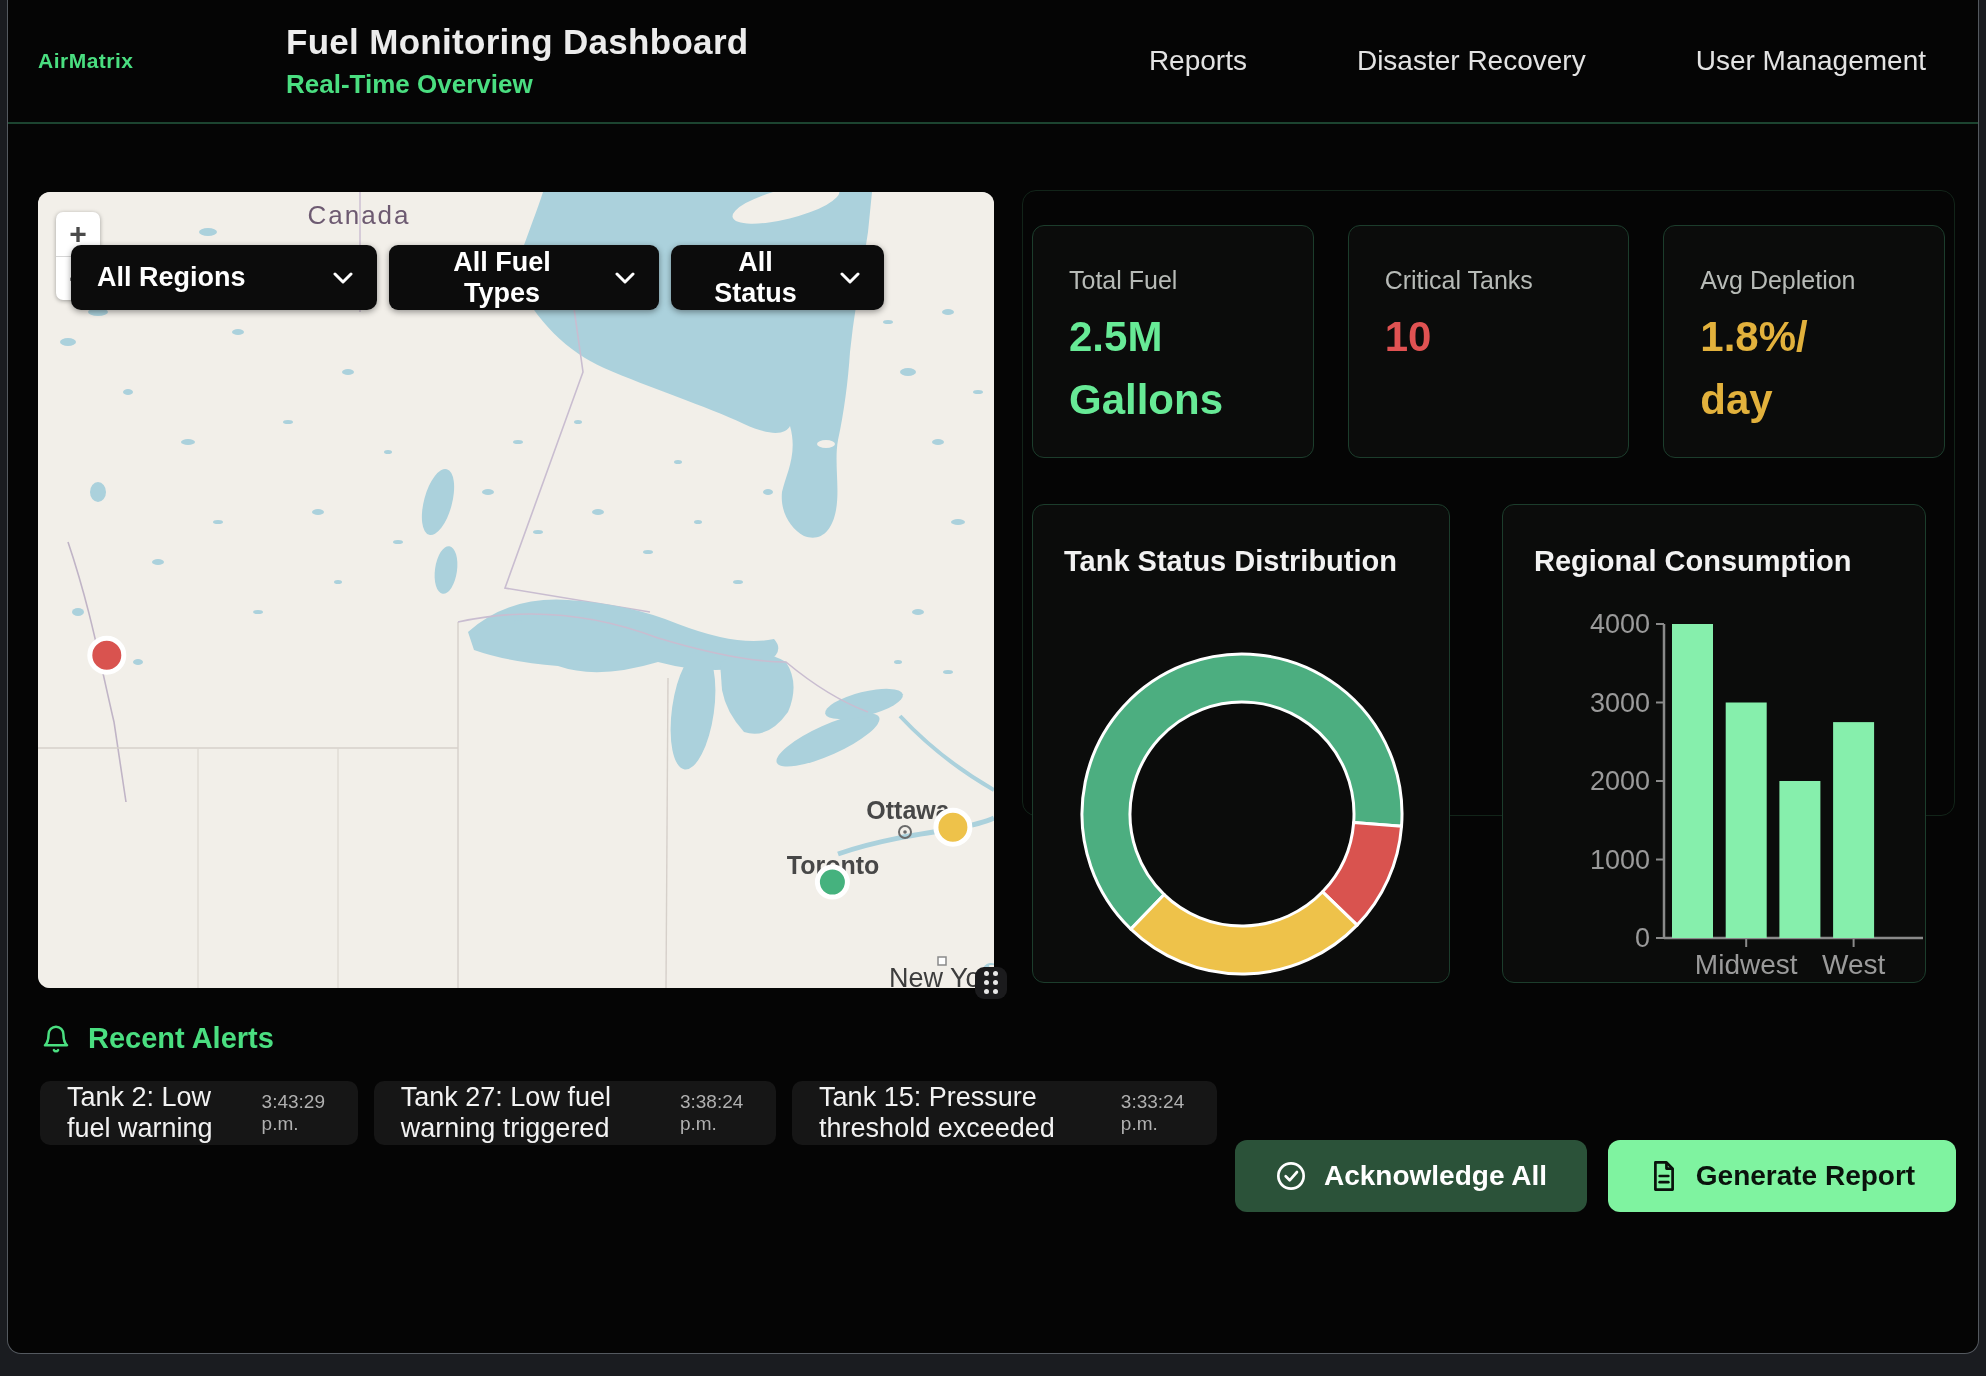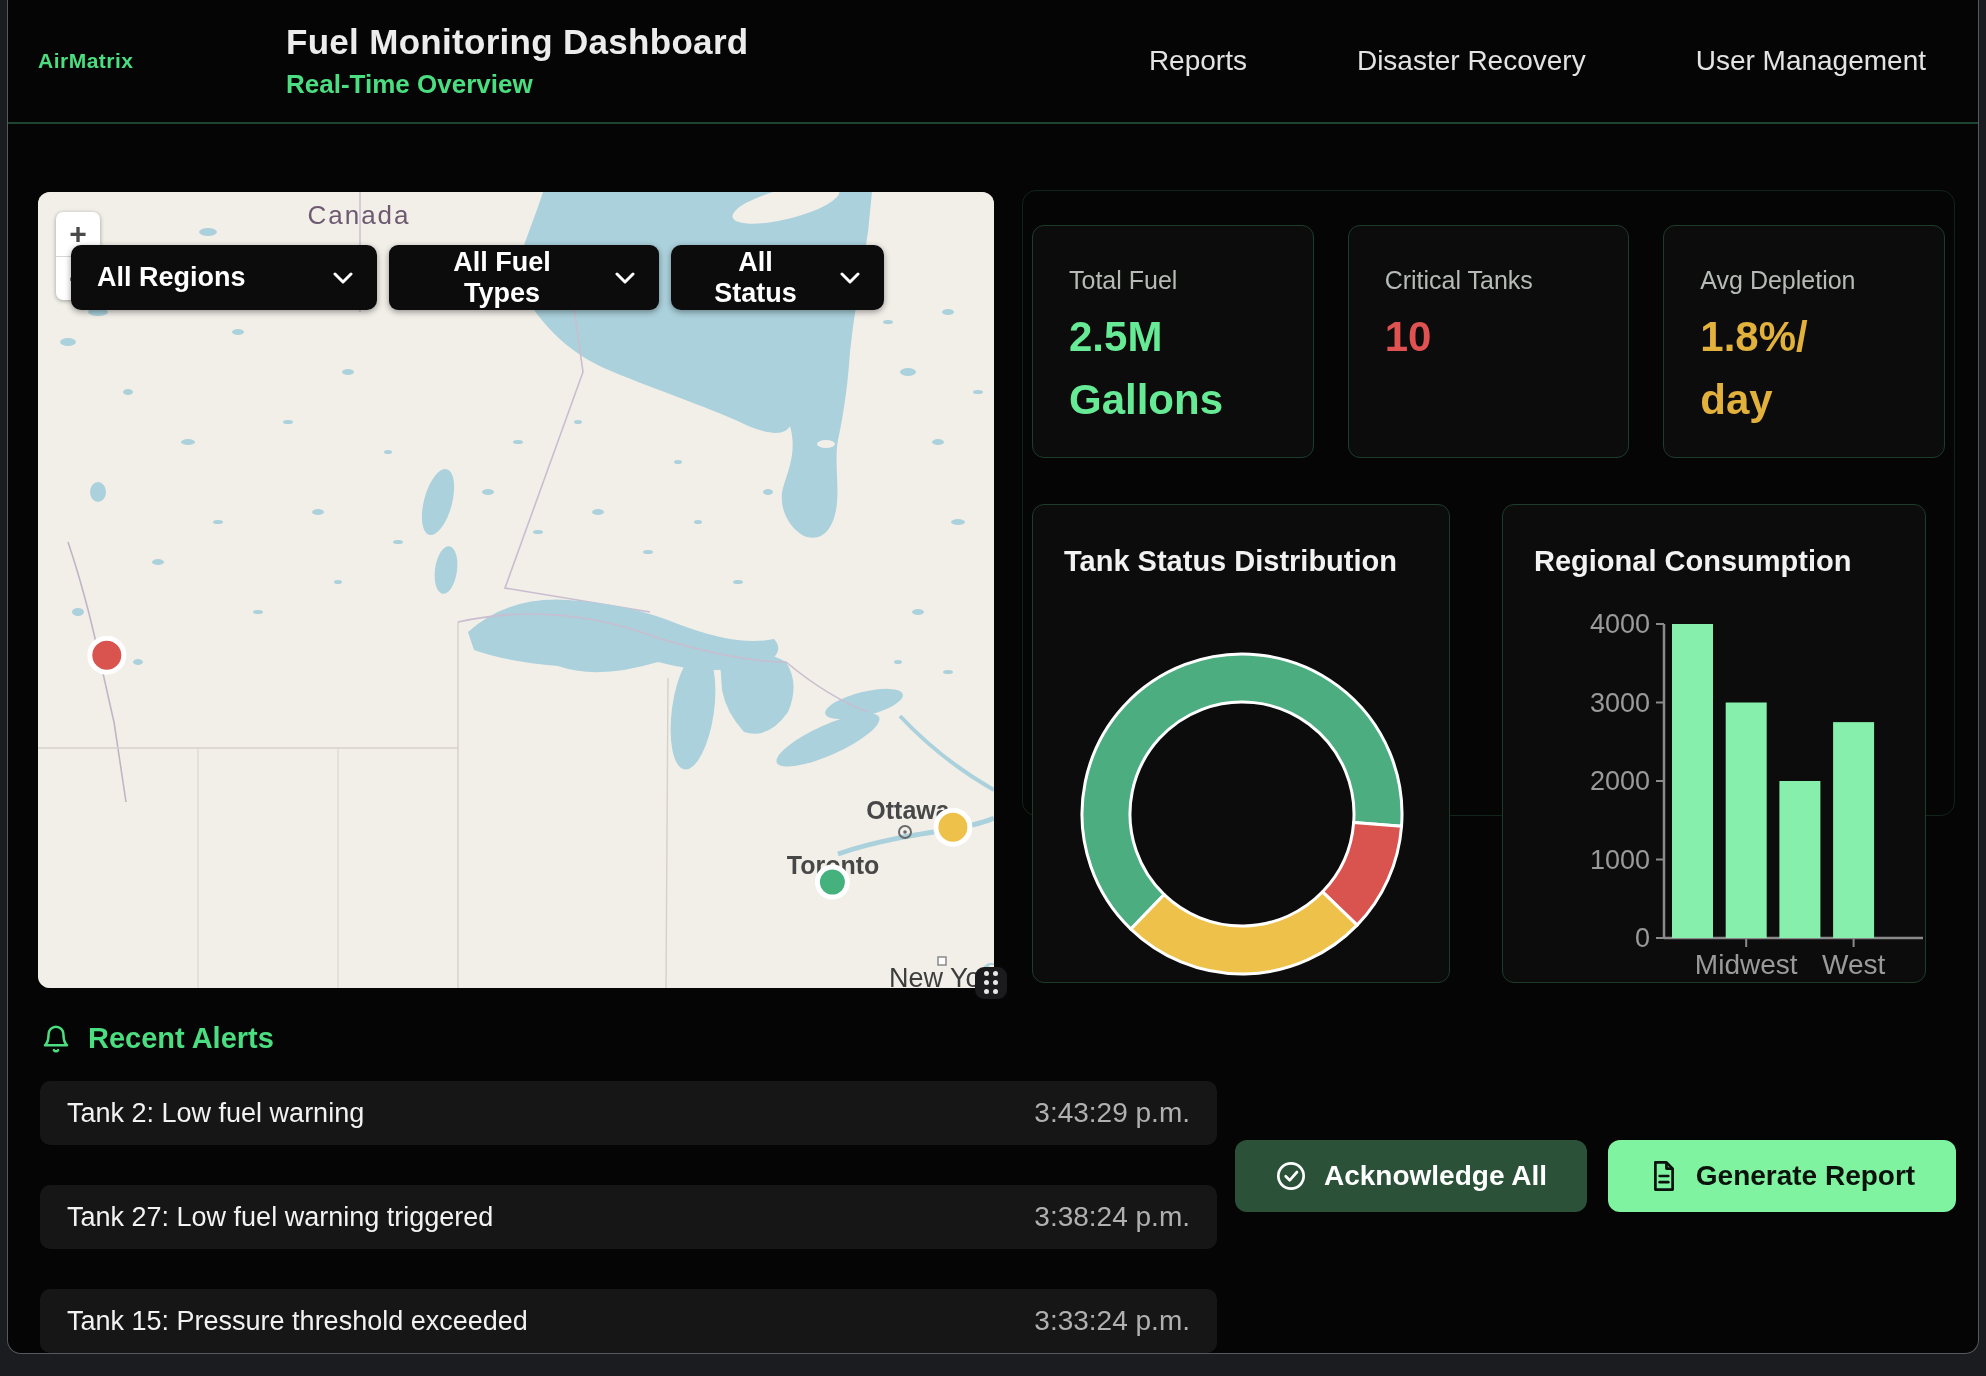--- a/index.html
+++ b/index.html
@@ -51,25 +51,25 @@
   .stat-value { font-size:42px; font-weight:700; line-height:1.5; margin-top:10px; white-space:pre-line; }
   .charts-row { display:grid; grid-template-columns:418px 424px; gap:52px; margin-top:46px; height:479px; }
   .chart-card { position:relative; }
   .chart-title { position:absolute; left:31px; top:40px; font-size:29px; font-weight:700; color:#f2f2f2; }
   .chart-card svg { position:absolute; inset:0; }
 
   
   .alerts-title { position:absolute; left:33px; top:1022px; display:flex; align-items:center; gap:17px; }
   .alerts-title span { font-size:29px; font-weight:700; color:#4ade80; }
   .alert-rows { position:absolute; left:32px; top:1081px; width:1177px; display:flex;
-                flex-direction:column; gap:40px; }
+                flex-direction:row; gap:16px; }
   .alert-row { height:64px; background:#161616; border-radius:10px; display:flex; align-items:center;
                justify-content:space-between; padding:0 27px; cursor:pointer; }
   .alert-msg { font-size:27px; color:#f2f2f2; }
-  .alert-time { font-size:28px; color:#b0b0b0; }
+  .alert-time { font-size:19px; color:#b0b0b0; }
 
   
   .btn { position:absolute; top:1140px; height:72px; border:none; border-radius:12px;
          display:inline-flex; align-items:center; justify-content:center; gap:17px;
          font-size:28px; font-weight:700; font-family:inherit; cursor:pointer; }
   .btn-ack { left:1227px; width:352px; background:#2b5239; color:#fff; }
   .btn-gen { left:1600px; width:348px; background:#7ff3a0; color:#0a120c; }
 </style>
 </head>
 <body>

